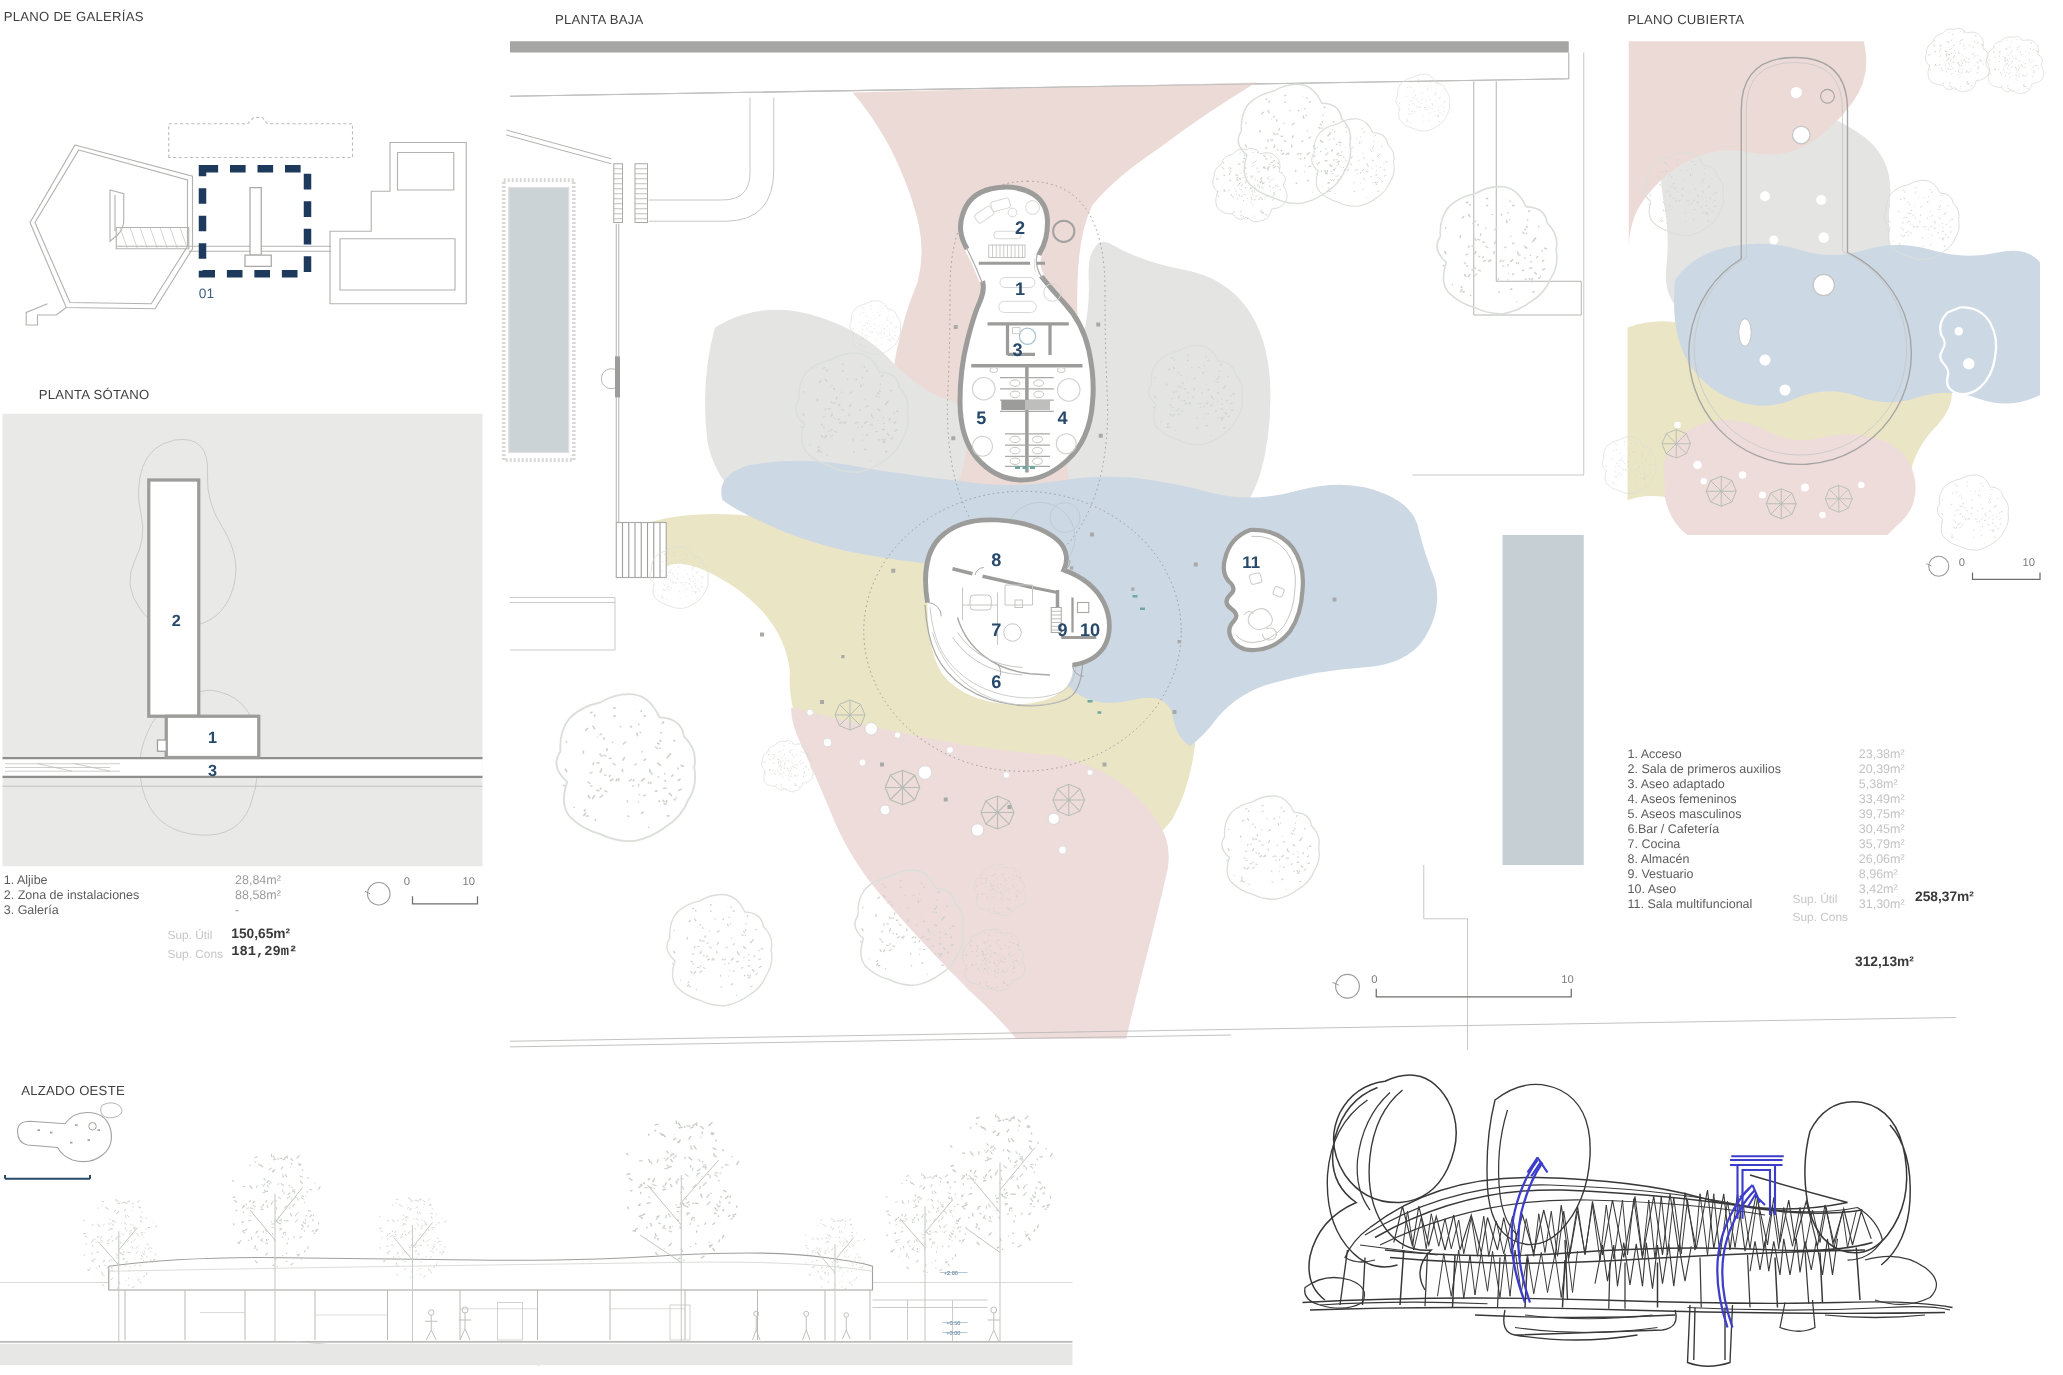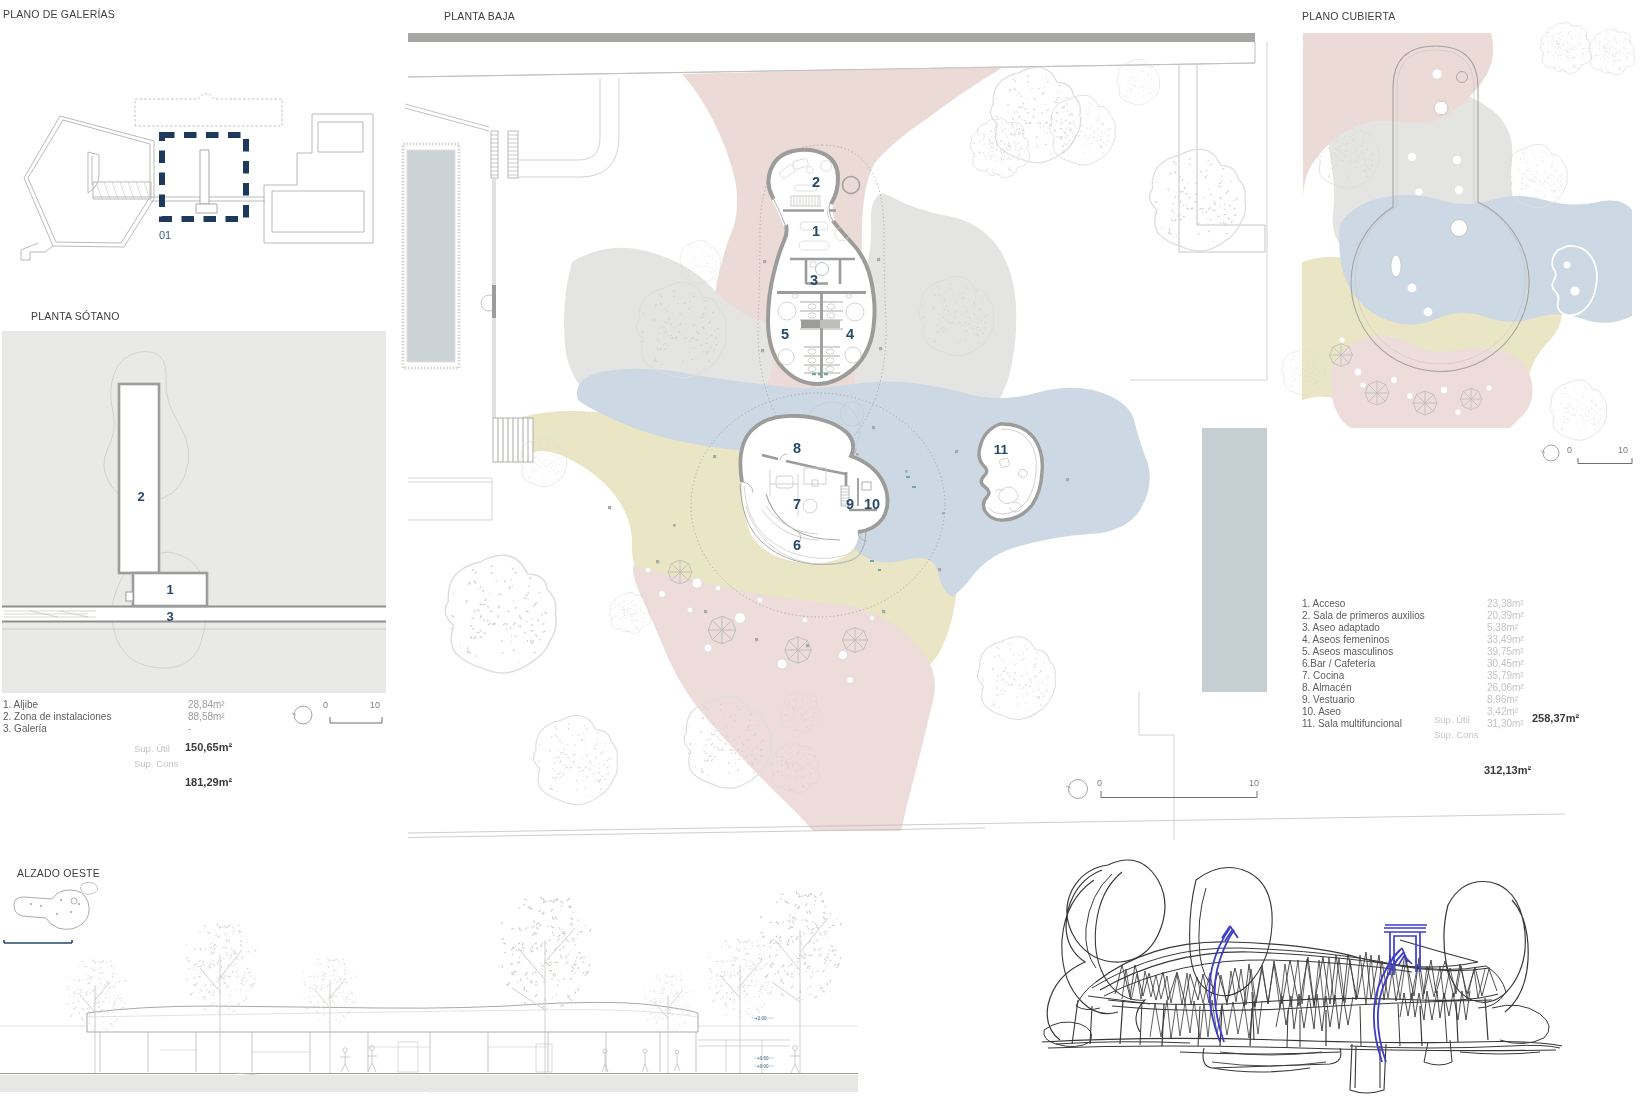--- a/index.html
+++ b/index.html
@@ -642,21 +642,21 @@
 3. Galería</div>
 
 <div class="legv" style="left:188px;top:699px;color:#9c9c9c;">28,84m²
 88,58m²
 -</div>
 
 <div class="sup" style="left:134px;top:743px;">Sup. Útil</div>
 <div class="supv" style="left:185px;top:741px;">150,65m²</div>
 
 <div class="sup" style="left:134px;top:758px;">Sup. Cons</div>
-<div class="supv" style="left:185px;top:776px;">181,29m²</div>
+<div class="supv" style="left:185px;top:756px;font-family:Liberation Mono, monospace;">181,29m²</div>
 
 <div style="position:absolute;left:323px;top:700px;font-size:9px;color:#7c7c7c;">0</div>
 <div style="position:absolute;left:370px;top:700px;font-size:9px;color:#7c7c7c;">10</div>
 
 <div style="position:absolute;left:1097px;top:778px;font-size:9px;color:#7c7c7c;">0</div>
 <div style="position:absolute;left:1249px;top:778px;font-size:9px;color:#7c7c7c;">10</div>
 
 <div style="position:absolute;left:1567px;top:445px;font-size:9px;color:#7c7c7c;">0</div>
 <div style="position:absolute;left:1618px;top:445px;font-size:9px;color:#7c7c7c;">10</div>
 

